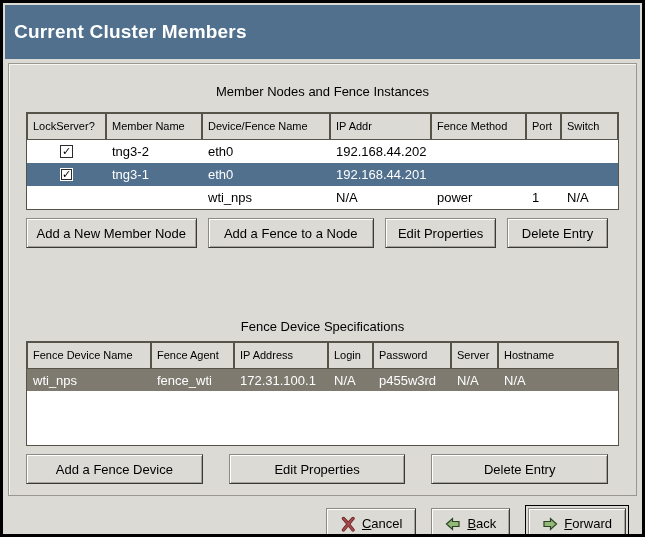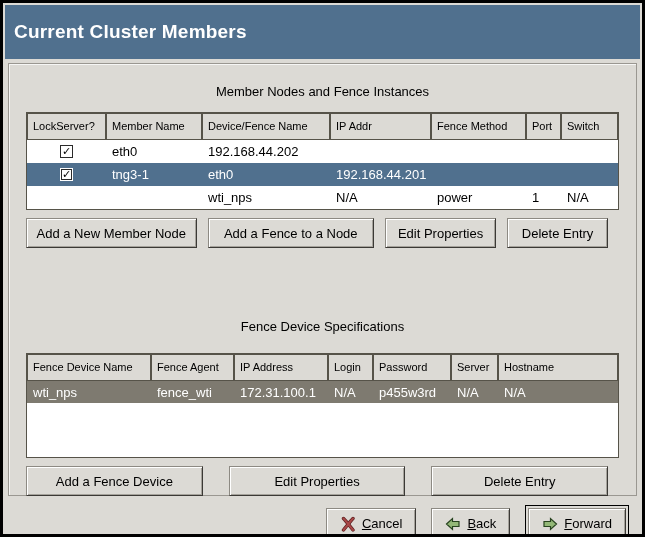--- a/index.html
+++ b/index.html
@@ -151,20 +151,21 @@
         <div class="th">Port</div>
         <div class="th">Switch</div>
       </div>
       <div class="tbody">
         <div class="trow">
           <div class="td c-check">
             <span class="checkbox">
                 <span>✓</span>
               </span>
           </div>
+          <div class="td">tng3-2</div>
           <div class="td">eth0</div>
           <div class="td">192.168.44.202</div>
           <div class="td"></div>
           <div class="td"></div>
           <div class="td"></div>
         </div>
         <div class="trow sel-active">
           <div class="td c-check">
             <span class="checkbox">
                 <span>✓</span>
@@ -193,21 +194,21 @@
       <button class="gtk-btn b1">Add a New Member Node</button>
       <button class="gtk-btn b2">Add a Fence to a Node</button>
       <button class="gtk-btn b3">Edit Properties</button>
       <button class="gtk-btn b4">Delete Entry</button>
     </div>
 
     <div class="spacer1"></div>
 
     <div class="section-label">Fence Device Specifications</div>
 
-    <div class="tbl tbl2" style="margin-top:18px;">
+    <div class="tbl tbl2" style="margin-top:6px;">
       <div class="thead">
         <div class="th">Fence Device Name</div>
         <div class="th">Fence Agent</div>
         <div class="th">IP Address</div>
         <div class="th">Login</div>
         <div class="th">Password</div>
         <div class="th">Server</div>
         <div class="th">Hostname</div>
       </div>
       <div class="tbody" style="height:76px;">

